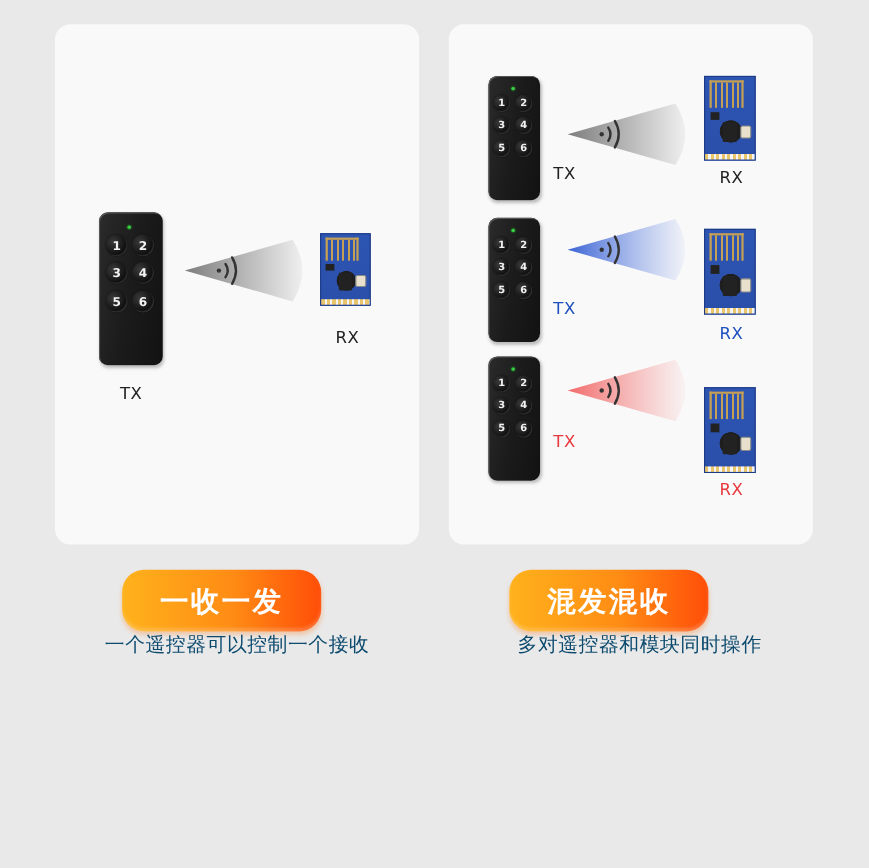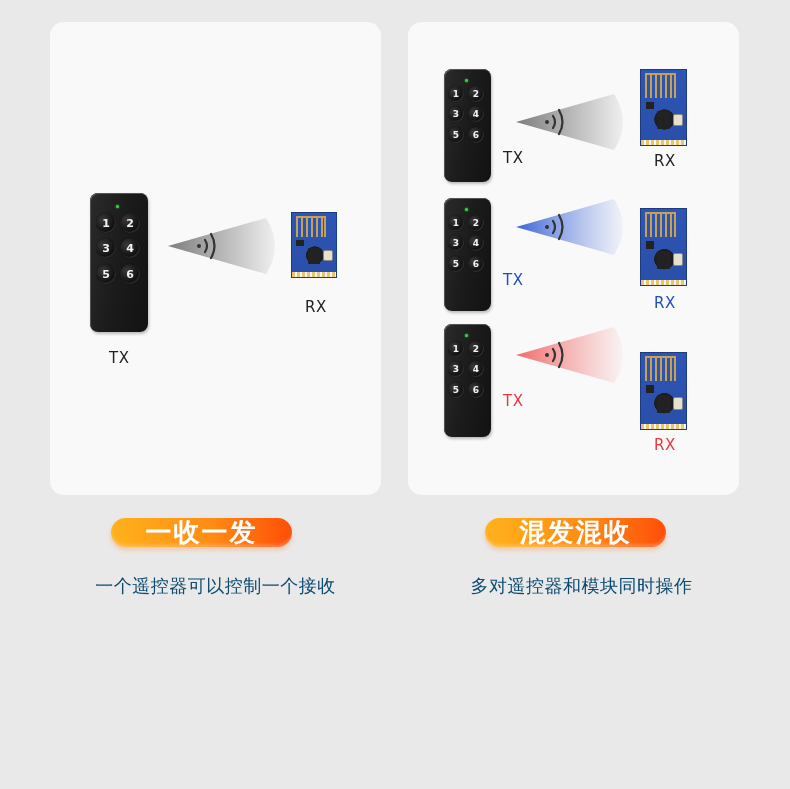--- a/index.html
+++ b/index.html
@@ -24,21 +24,21 @@
   .module .ant { position:absolute; left:8%; top:4%; width:60%; height:30%;
                  border:2px solid #d7a94a; border-bottom:none;
                  background: repeating-linear-gradient(90deg, transparent 0 3px, #d7a94a 3px 5px); opacity:.9; }
   .module .pins { position:absolute; left:0; right:0; bottom:0; height:5px;
                   background: repeating-linear-gradient(90deg,#e9c56b 0 3px,#f5f5f5 3px 5px); }
   .module .chip { position:absolute; left:36%; top:55%; width:28%; height:24%; background:#222; border-radius:1px; }
   .module .xtal { position:absolute; right:6%; top:58%; width:18%; height:14%; background:#e6e0cc; border:1px solid #888; border-radius:2px; }
   .module .comp { position:absolute; left:10%; top:42%; width:18%; height:10%; background:#222; }
 
   .lbl { position:absolute; font-size:15px; color:#222; letter-spacing:0.5px; }
-  .pill { position:absolute; top:518px; height:29px; border-radius:20px;
+  .pill { position:absolute; top:518px; height:56px; border-radius:20px;
           background:linear-gradient(90deg,#ffb21c 0%,#ff8c14 55%,#ff4e08 100%);
           box-shadow:0 3px 4px rgba(255,120,20,.3), inset 0 -3px 3px rgba(255,255,255,.2);
           color:#fff; font-weight:bold; font-size:26px; letter-spacing:2px;
           display:flex; align-items:center; justify-content:center; }
   .caption { position:absolute; top:574px; font-size:18px; color:#0c4a6e; text-align:center; letter-spacing:0.5px; }
 </style>
 </head>
 <body>
 
 <div class="card" id="card1"></div>
@@ -168,14 +168,14 @@
     <div class="comp"></div>
     <div class="chip"></div>
     <div class="xtal"></div>
     <div class="pins"></div>
 </div>
 <div class="lbl" style="left:654px;top:436px;color:#e8383e;">RX</div>
 
 <div class="pill" style="left:111px;width:181px;">一收一发</div>
 <div class="caption" style="left:50px;width:331px;">一个遥控器可以控制一个接收</div>
 
-<div class="pill" style="left:485px;width:181px;">混发混收</div>
+<div class="pill" style="left:463px;width:181px;">混发混收</div>
 <div class="caption" style="left:416px;width:331px;">多对遥控器和模块同时操作</div>
 
 </body></html>

